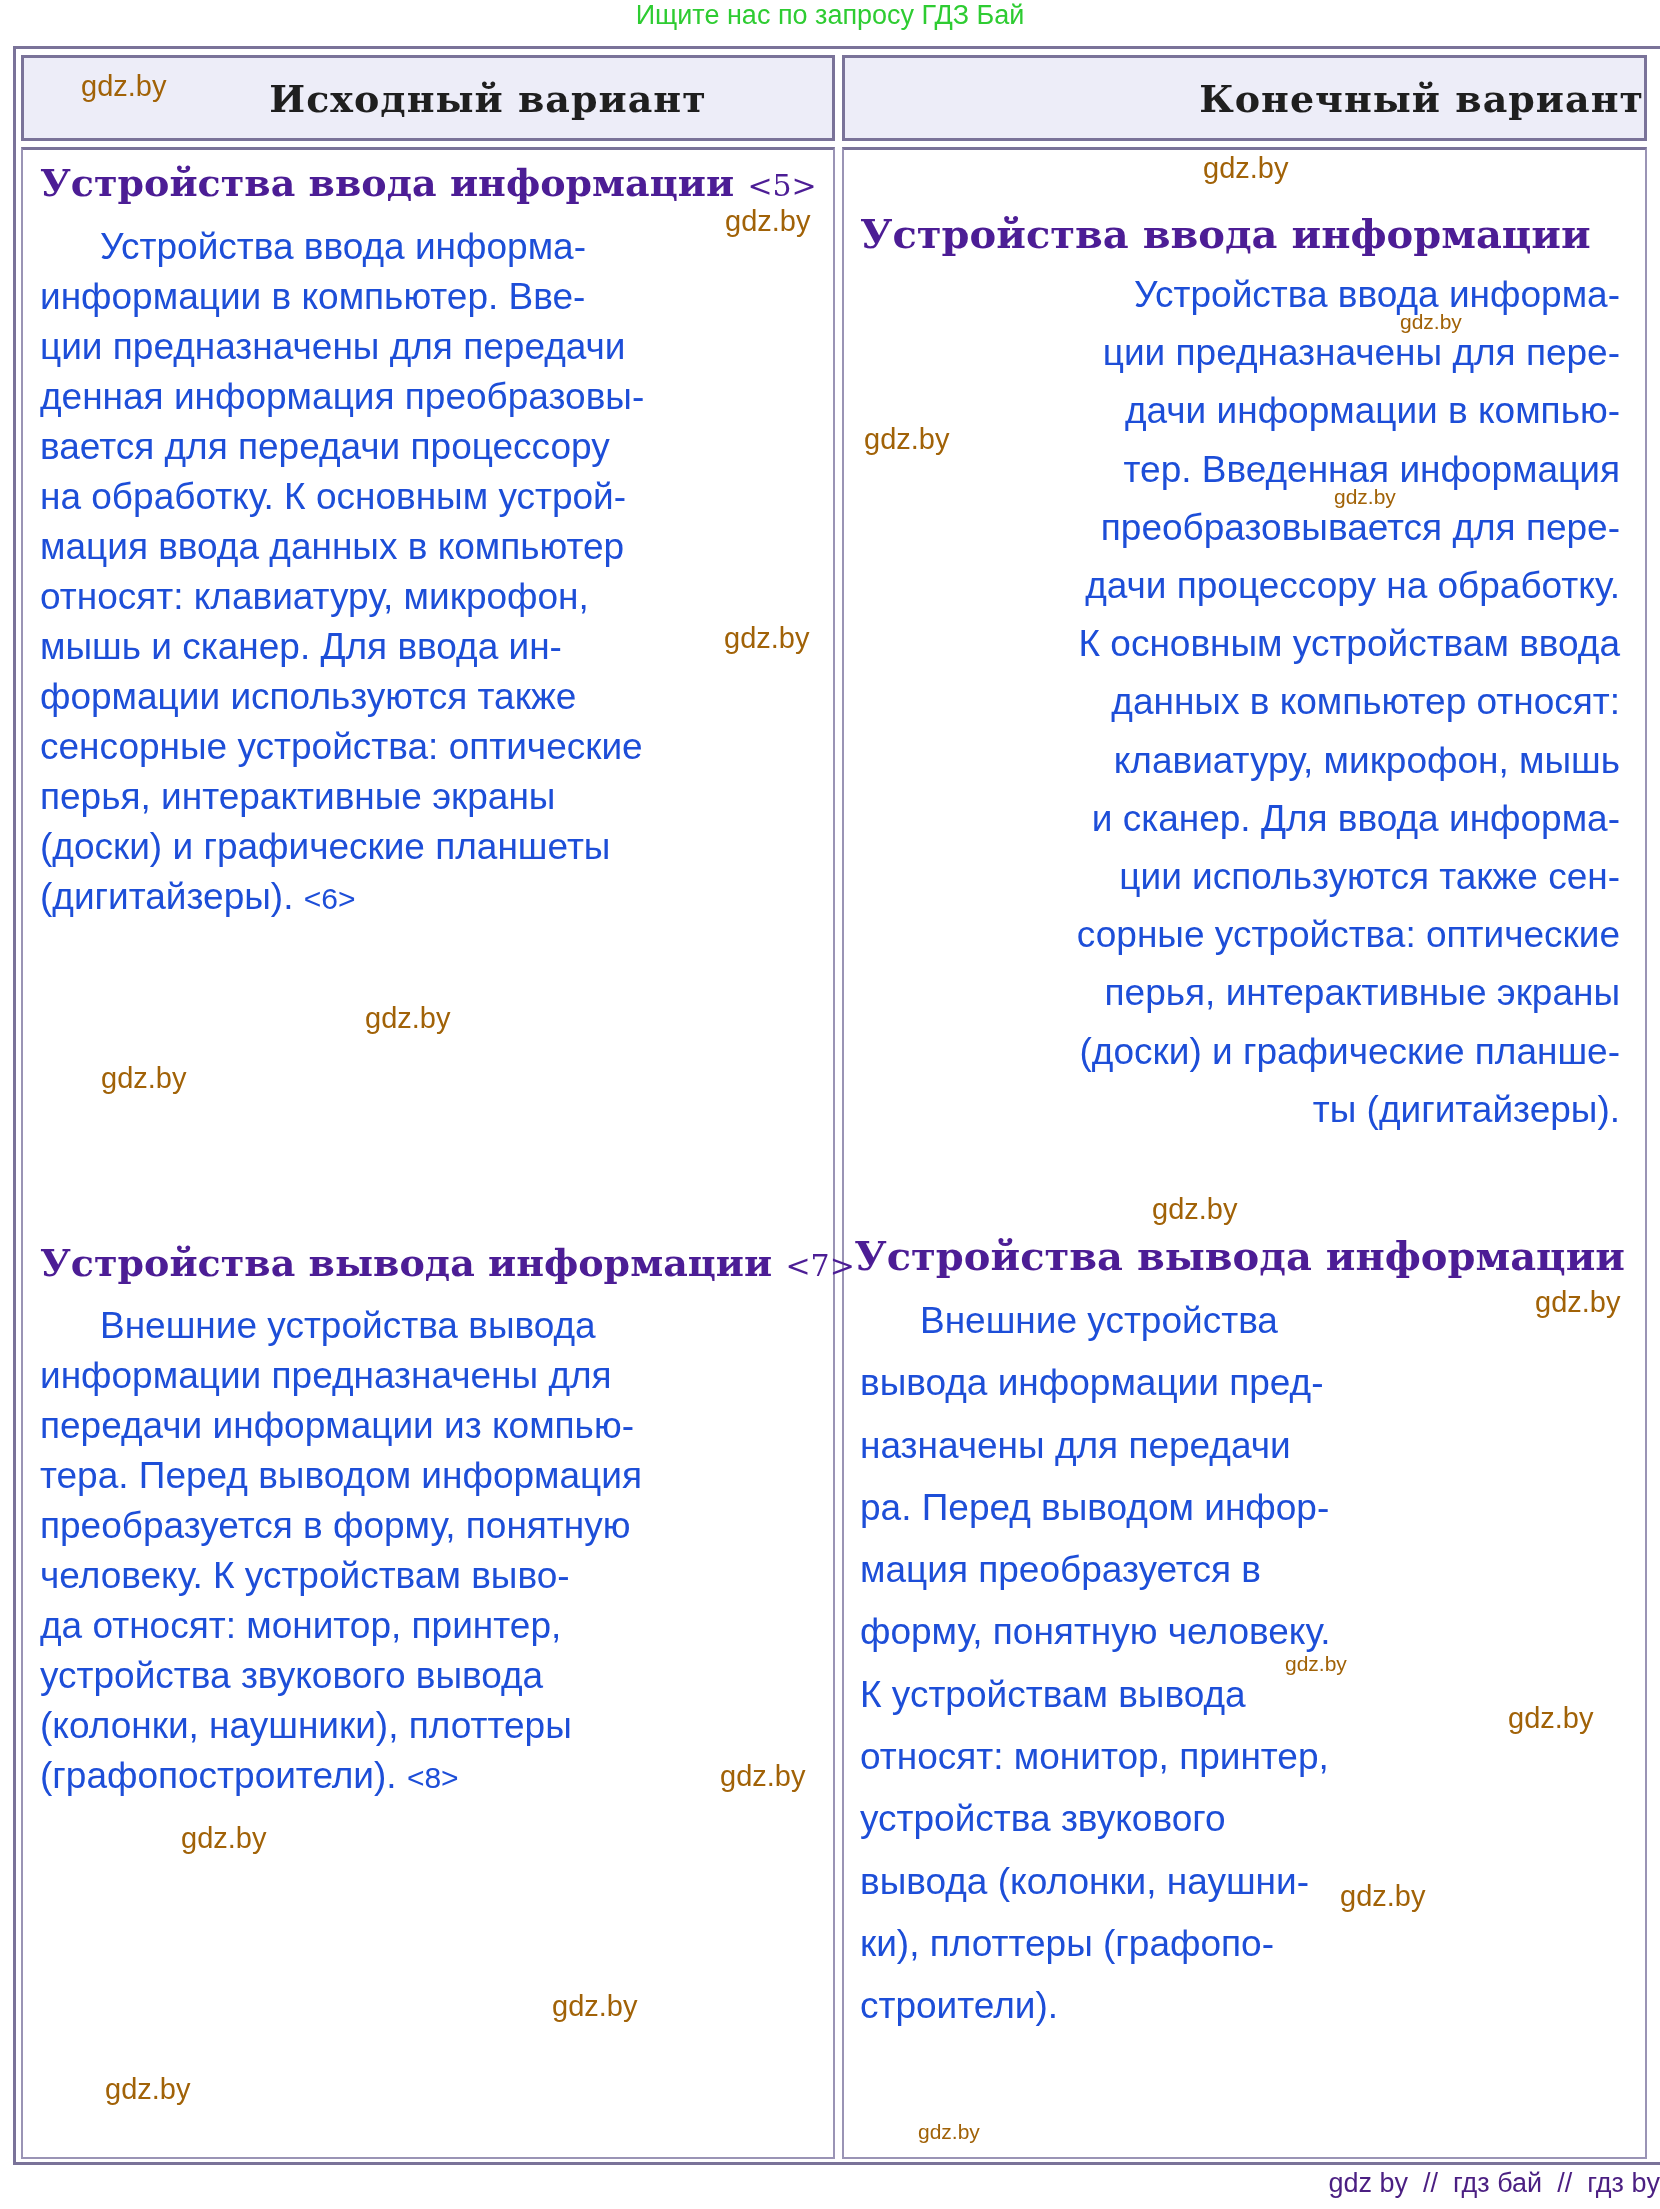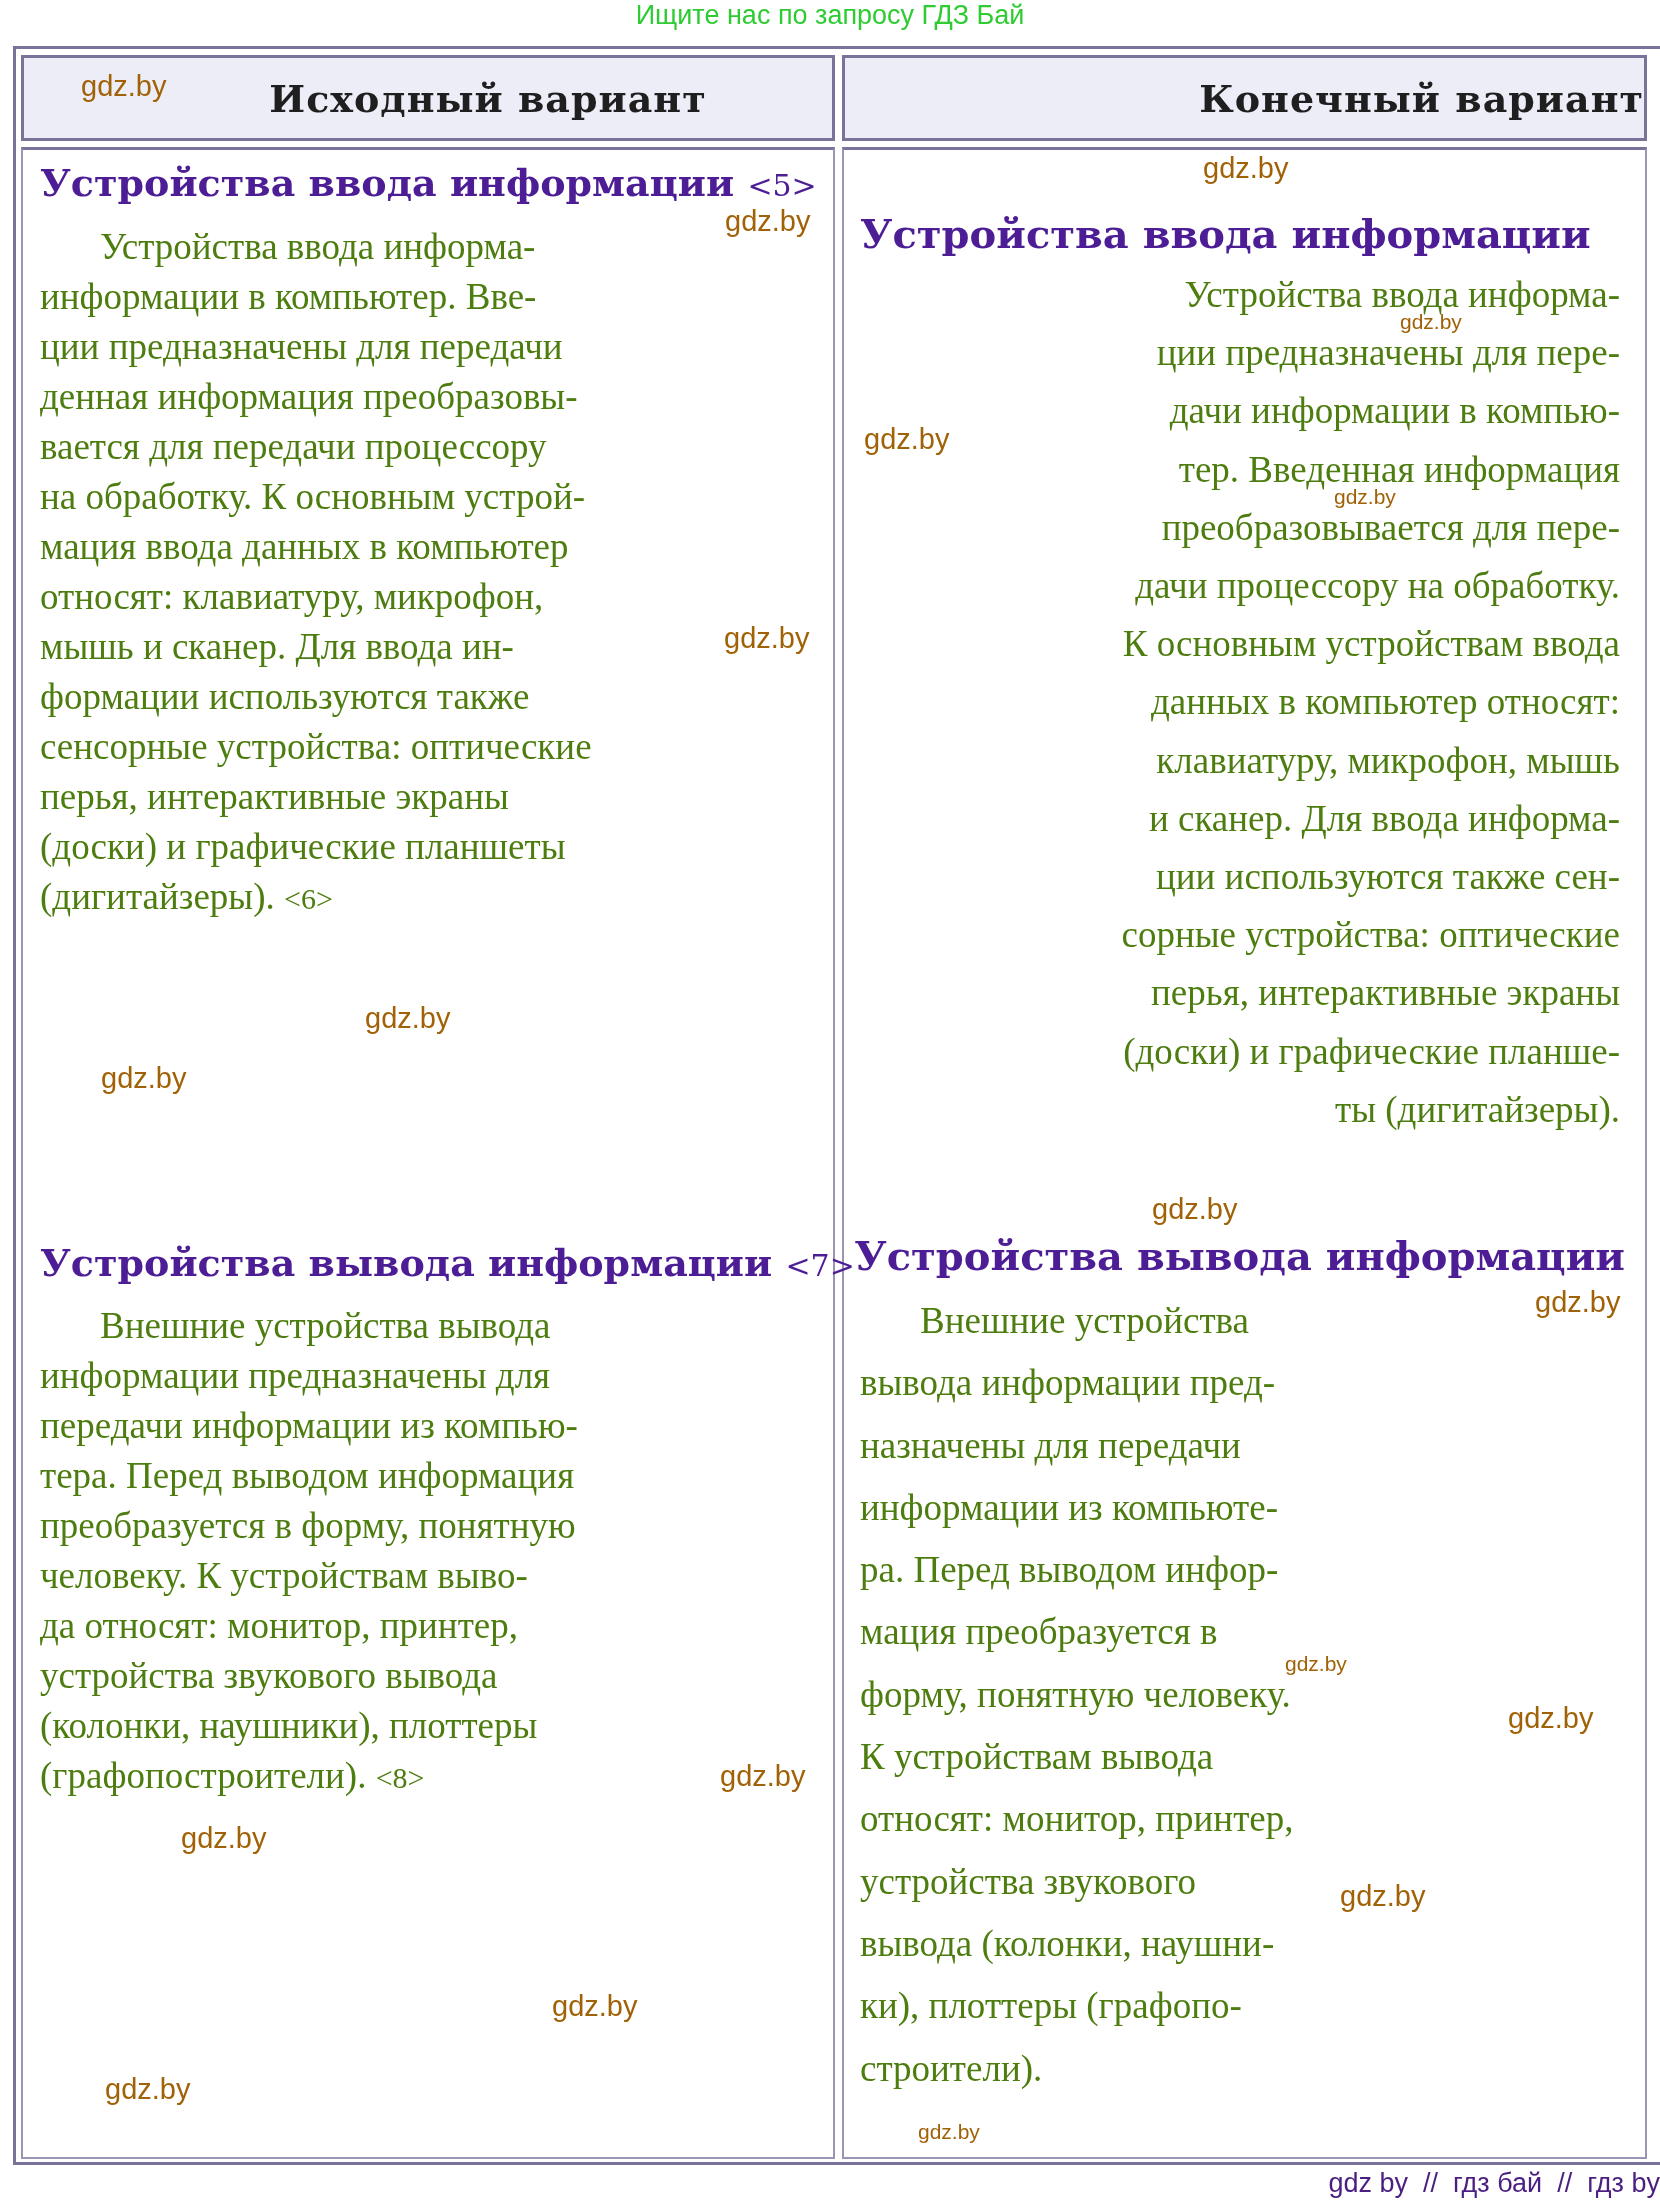--- a/index.html
+++ b/index.html
@@ -11,21 +11,21 @@
   .hdr-left { left: 5px; width: 814px; }
   .hdr-right { left: 826px; width: 805px; justify-content: flex-end; }
   .body-cell { background: #ffffff; top: 98px; height: 2012px; border-width: 2px; border-color: #9a94b5; }
   .body-left { left: 5px; width: 814px; border-top: 3px solid #7a7399; }
   .body-right { left: 826px; width: 805px; border-top: 3px solid #7a7399; }
   .wm { position: absolute; font-family: "Liberation Sans", sans-serif; color: #a16207; white-space: nowrap; }
   .wm-l { font-size: 29px; }
   .wm-s { font-size: 21px; }
   .h-blue { position: absolute; font-family: "DejaVu Serif", serif; font-weight: bold; color: #4c1d95; white-space: nowrap; }
   .ref { font-weight: normal; font-size: 30px; }
-  .txt { position: absolute; font-family: Liberation Serif, serif; color: #4d7c0f; white-space: nowrap; }
+  .txt { position: absolute; font-family: Liberation Sans, sans-serif; color: #1d4ed8; white-space: nowrap; }
   .line { display: block; }
   .ref-inline { font-size: 30px; }
   .footer { position: absolute; left: 0; top: 2168px; width: 1660px; text-align: right; font-family: "Liberation Sans", sans-serif; font-size: 27px; color: #4b1f82; }
 </style>
 </head>
 <body>
 
 <div class="banner">Ищите нас по запросу ГДЗ Бай</div>
 
 <div class="outer">
@@ -121,21 +121,20 @@
 
 <div class="h-blue" style="left:850px; top:1232px; width:775px; text-align:right; font-size:40px;">
   <span>Устройства вывода информации</span>
 </div>
 <div class="wm wm-l" style="left:1535px; top:1286px;">gdz.by</div>
 
 <div class="txt" style="left:860px; top:1290px; font-size:37px; line-height:62.3px;">
   <span class="line" style="padding-left:60px;">Внешние устройства</span>
   <span class="line">вывода информации пред-</span>
   <span class="line">назначены для передачи</span>
-  <span class="line">информации из компьюте-</span>
   <span class="line">ра. Перед выводом инфор-</span>
   <span class="line">мация преобразуется в</span>
   <span class="line">форму, понятную человеку.</span>
   <span class="line">К устройствам вывода</span>
   <span class="line">относят: монитор, принтер,</span>
   <span class="line">устройства звукового</span>
   <span class="line">вывода (колонки, наушни-</span>
   <span class="line">ки), плоттеры (графопо-</span>
   <span class="line">строители).</span>
 </div>

